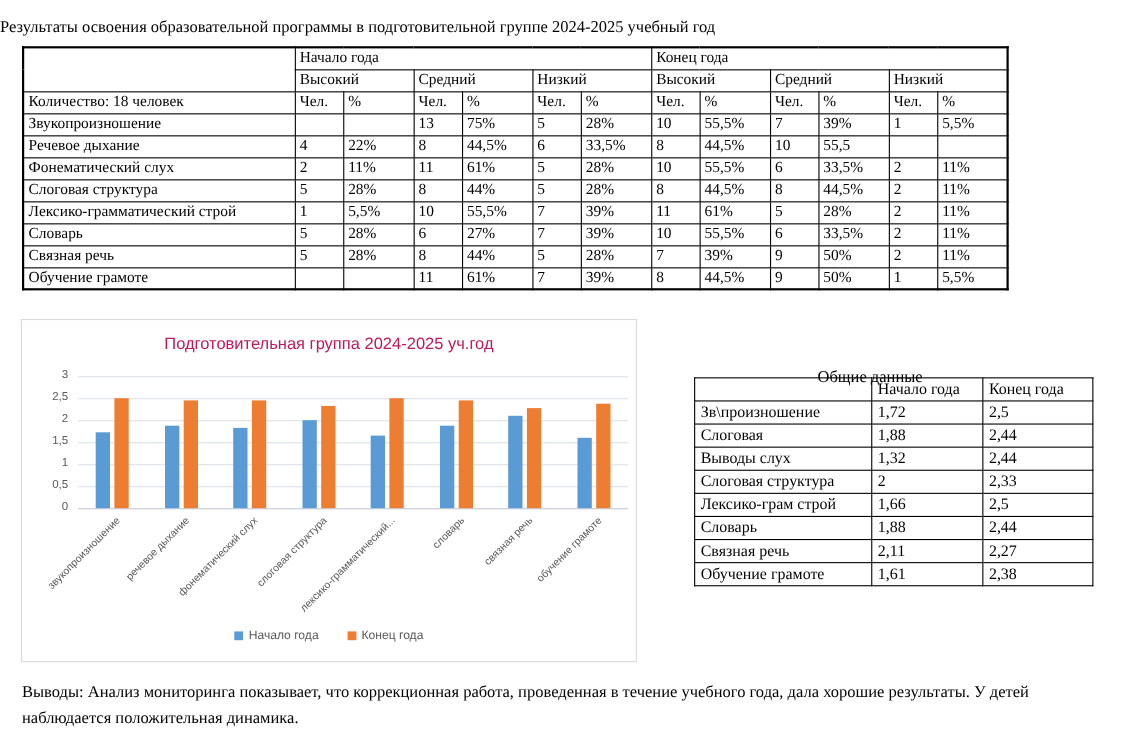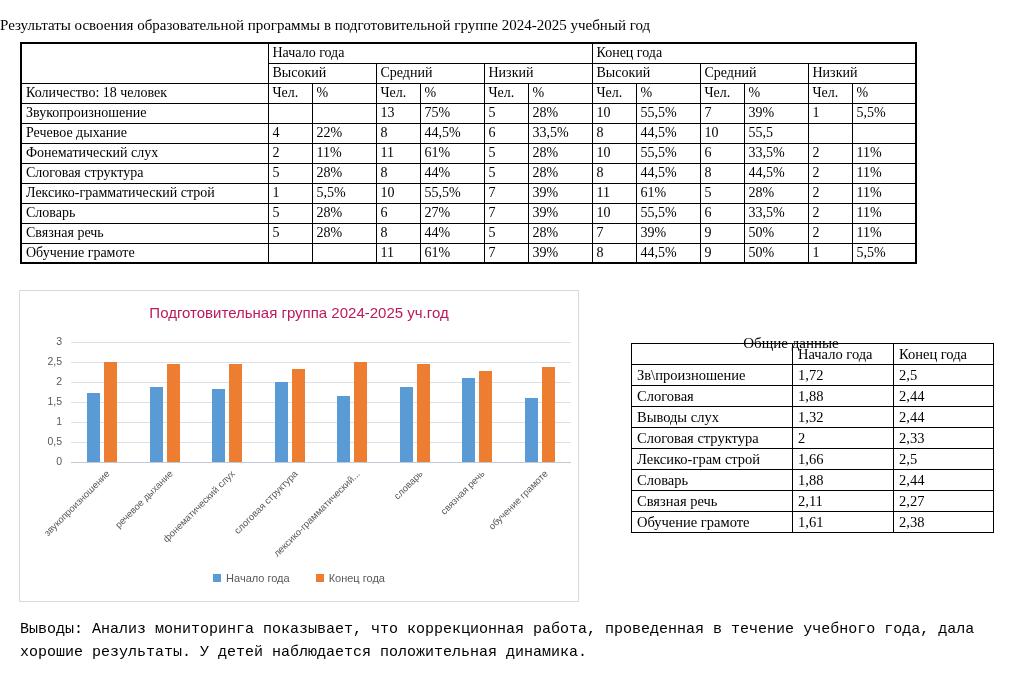--- a/index.html
+++ b/index.html
@@ -68,21 +68,21 @@
     padding:0 2px 0 5px; overflow:hidden; white-space:nowrap;
     vertical-align:middle; text-align:left;
   }
   .typo {
     text-decoration-style:wavy;
     text-decoration-color:#d23a2a; text-underline-offset:2px;
   }
 
   .conclusion {
     position:absolute; left:20px; top:619px; width:992px;
-    font-size:15px; line-height:1.5;font-family:Liberation Mono, monospace;
+    font-size:15px; line-height:1.5;
   }
 </style>
 </head>
 <body>
 
 <div class="doc-title">Результаты освоения образовательной программы в подготовительной группе 2024-2025 учебный год</div>
 
 <table class="main-table">
   <colgroup>
     <col style="width:247px">

